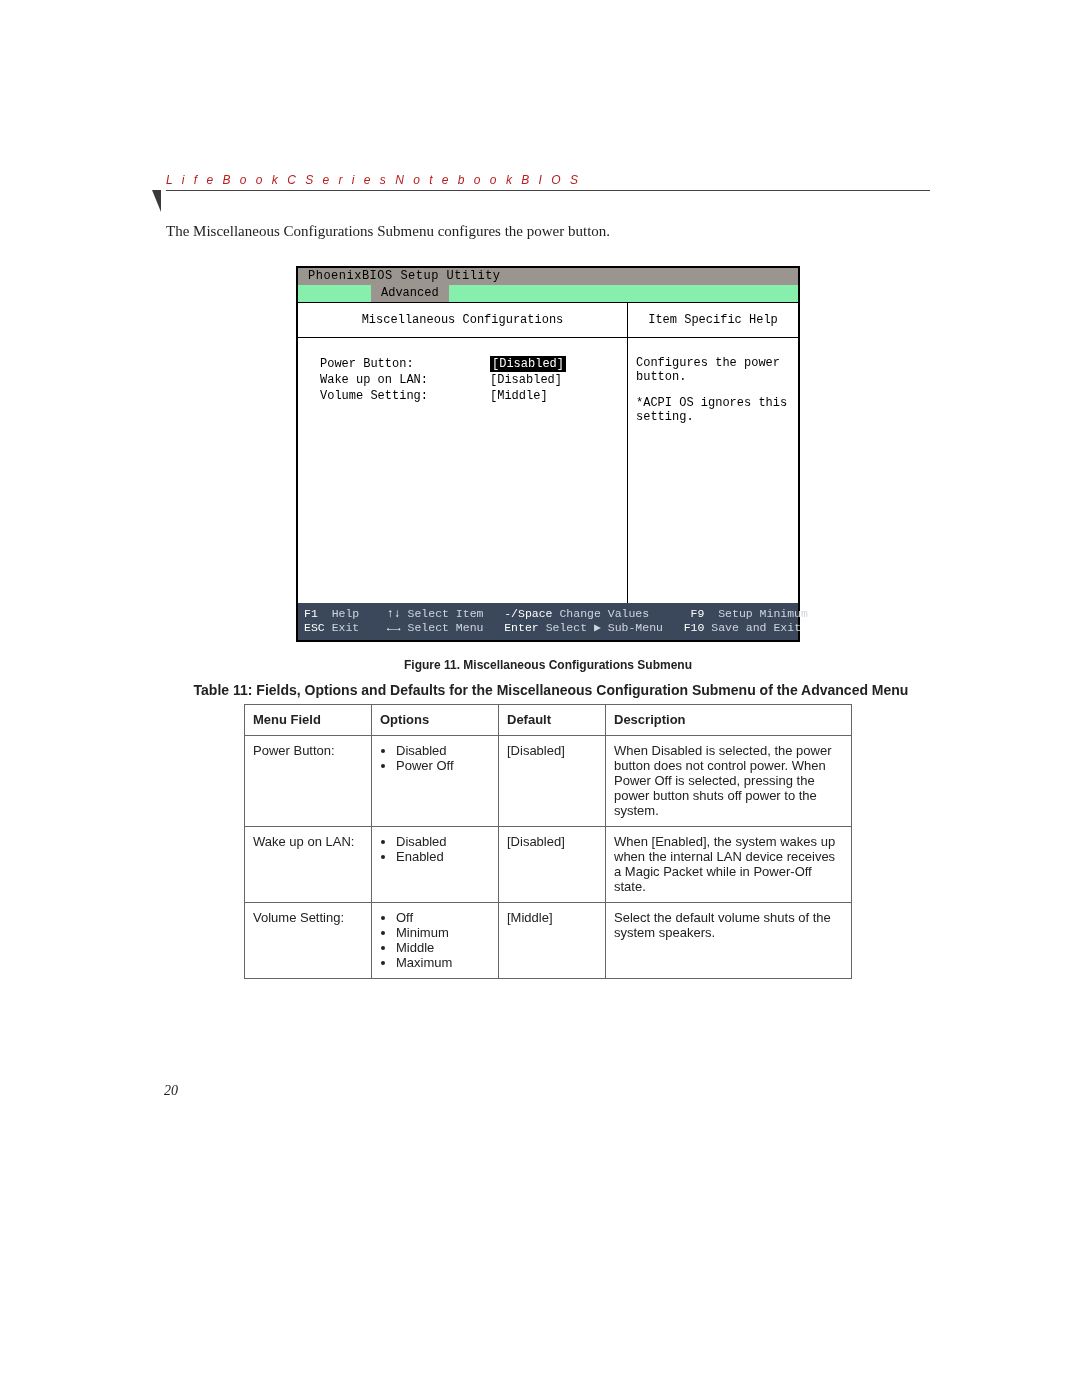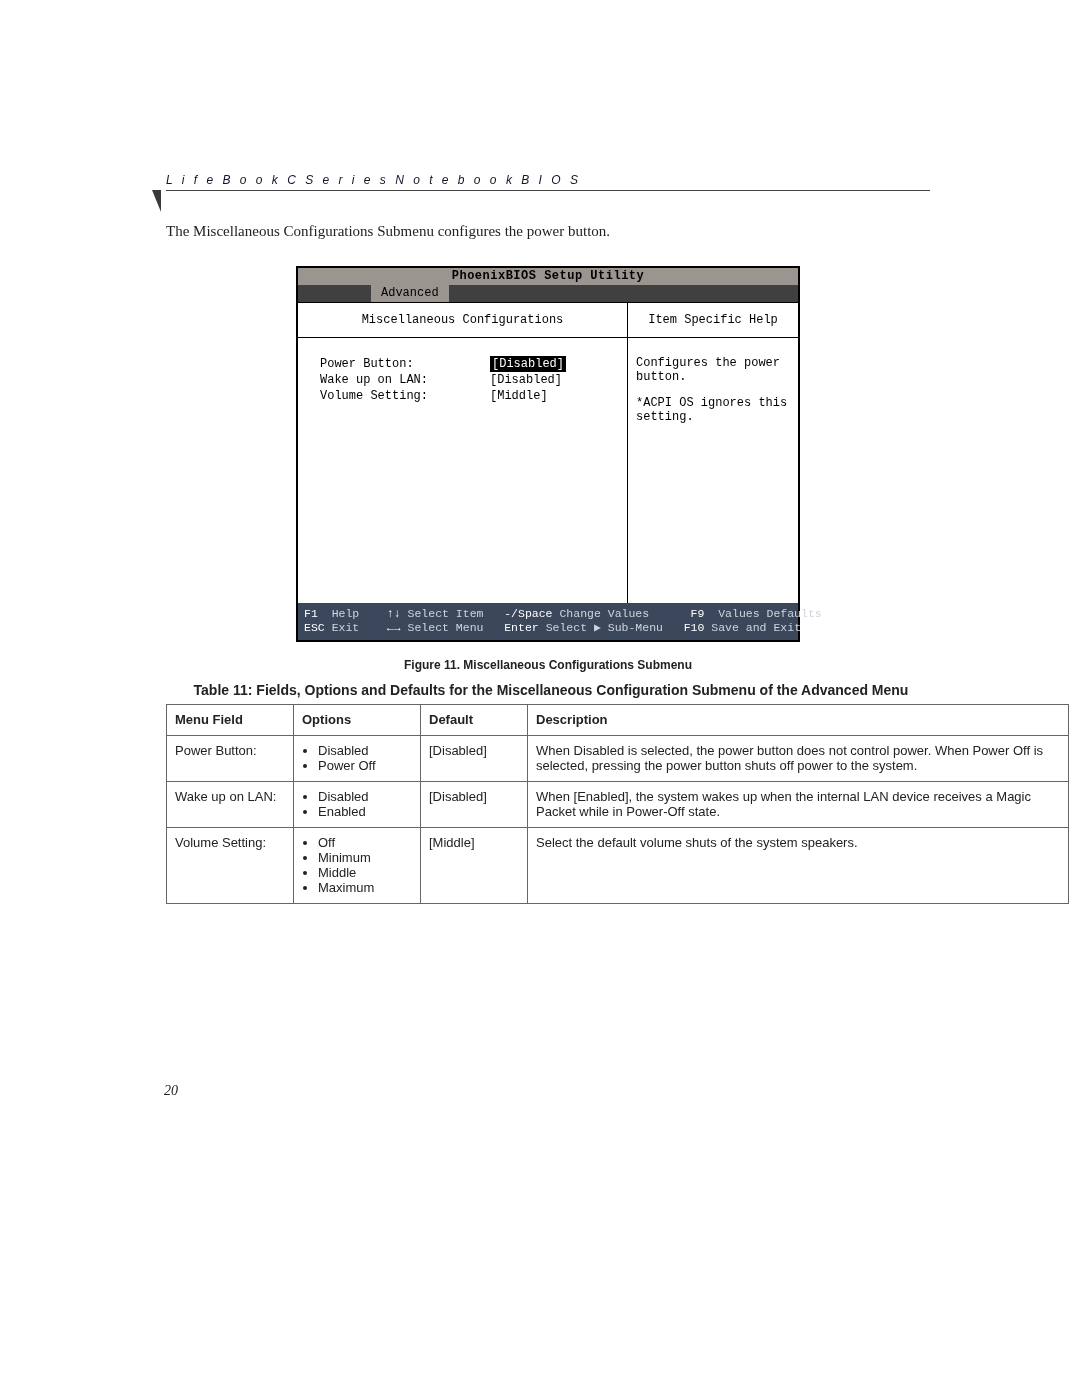--- a/index.html
+++ b/index.html
@@ -15,21 +15,21 @@
     height: 1397px;
     position: relative;
     box-sizing: border-box;
     padding: 173px 150px 0 166px;
   }
   .running-head {
     font-family: Arial, Helvetica, sans-serif;
     font-size: 12px;
     letter-spacing: 3px;
     font-style: italic;
-    color: #0f172a;
+    color: #b91c1c;
     border-bottom: 1px solid #444;
     padding-bottom: 3px;
     margin-bottom: 32px;
   }
   .tab-marker {
     position: absolute;
     left: 152px;
     top: 190px;
     width: 0;
     height: 0;
@@ -52,27 +52,27 @@
     width: 500px;
     margin: 0 auto;
     border: 2px solid #000;
     font-family: "Courier New", monospace;
     font-size: 12px;
     color: #000;
     background: #fff;
   }
   .bios-title {
     background: #9b958f;
-    text-align: center;
-    padding: 1px 16px 2px;
-    font-weight: bold;
+    text-align: left;
+    padding: 1px 10px 2px;
+    font-weight: normal;
     letter-spacing: 0.5px;
   }
   .bios-tabs {
-    background: #404040;
+    background: #86efac;
     color: #cfd5df;
     height: 17px;
     position: relative;
   }
   .bios-tabs .active-tab {
     position: absolute;
     left: 73px;
     top: 0;
     background: #9b958f;
     color: #000;
@@ -139,21 +139,21 @@
     font-family: Arial, Helvetica, sans-serif;
     font-weight: bold;
     font-size: 14px;
     text-align: center;
     margin: 0 auto 6px;
     width: 770px;
   }
 
   table.fields {
     border-collapse: collapse;
-    width: 903px;
+    width: 608px;
     margin: 0 auto;
     font-family: Arial, Helvetica, sans-serif;
     font-size: 13px;
   }
   table.fields th, table.fields td {
     border: 1px solid #666;
     padding: 7px 8px 8px;
     text-align: left;
     vertical-align: top;
   }
@@ -215,21 +215,21 @@
           <div style="height:12px"></div>
           <div>*ACPI OS ignores this setting.</div>
         </div>
       </div>
     </div>
     <div class="bios-footer">
       <div class="line">
         <span class="cell"><span class="k">F1</span>  <span>Help</span>    </span>
         <span class="cell"><span class="k">↑↓</span> <span>Select Item</span>   </span>
         <span class="cell"><span class="k">-/Space</span> <span>Change Values</span>      </span>
-        <span class="cell"><span class="k">F9</span>  <span>Values Defaults</span></span>
+        <span class="cell"><span class="k">F9</span>  <span>Setup Minimum</span></span>
       </div>
       <div class="line">
         <span class="cell"><span class="k">ESC</span> <span>Exit</span>    </span>
         <span class="cell"><span class="k">←→</span> <span>Select Menu</span>   </span>
         <span class="cell"><span class="k">Enter</span> <span>Select ▶ Sub-Menu</span>   </span>
         <span class="cell"><span class="k">F10</span> <span>Save and Exit</span></span>
       </div>
     </div>
   </div>
 

